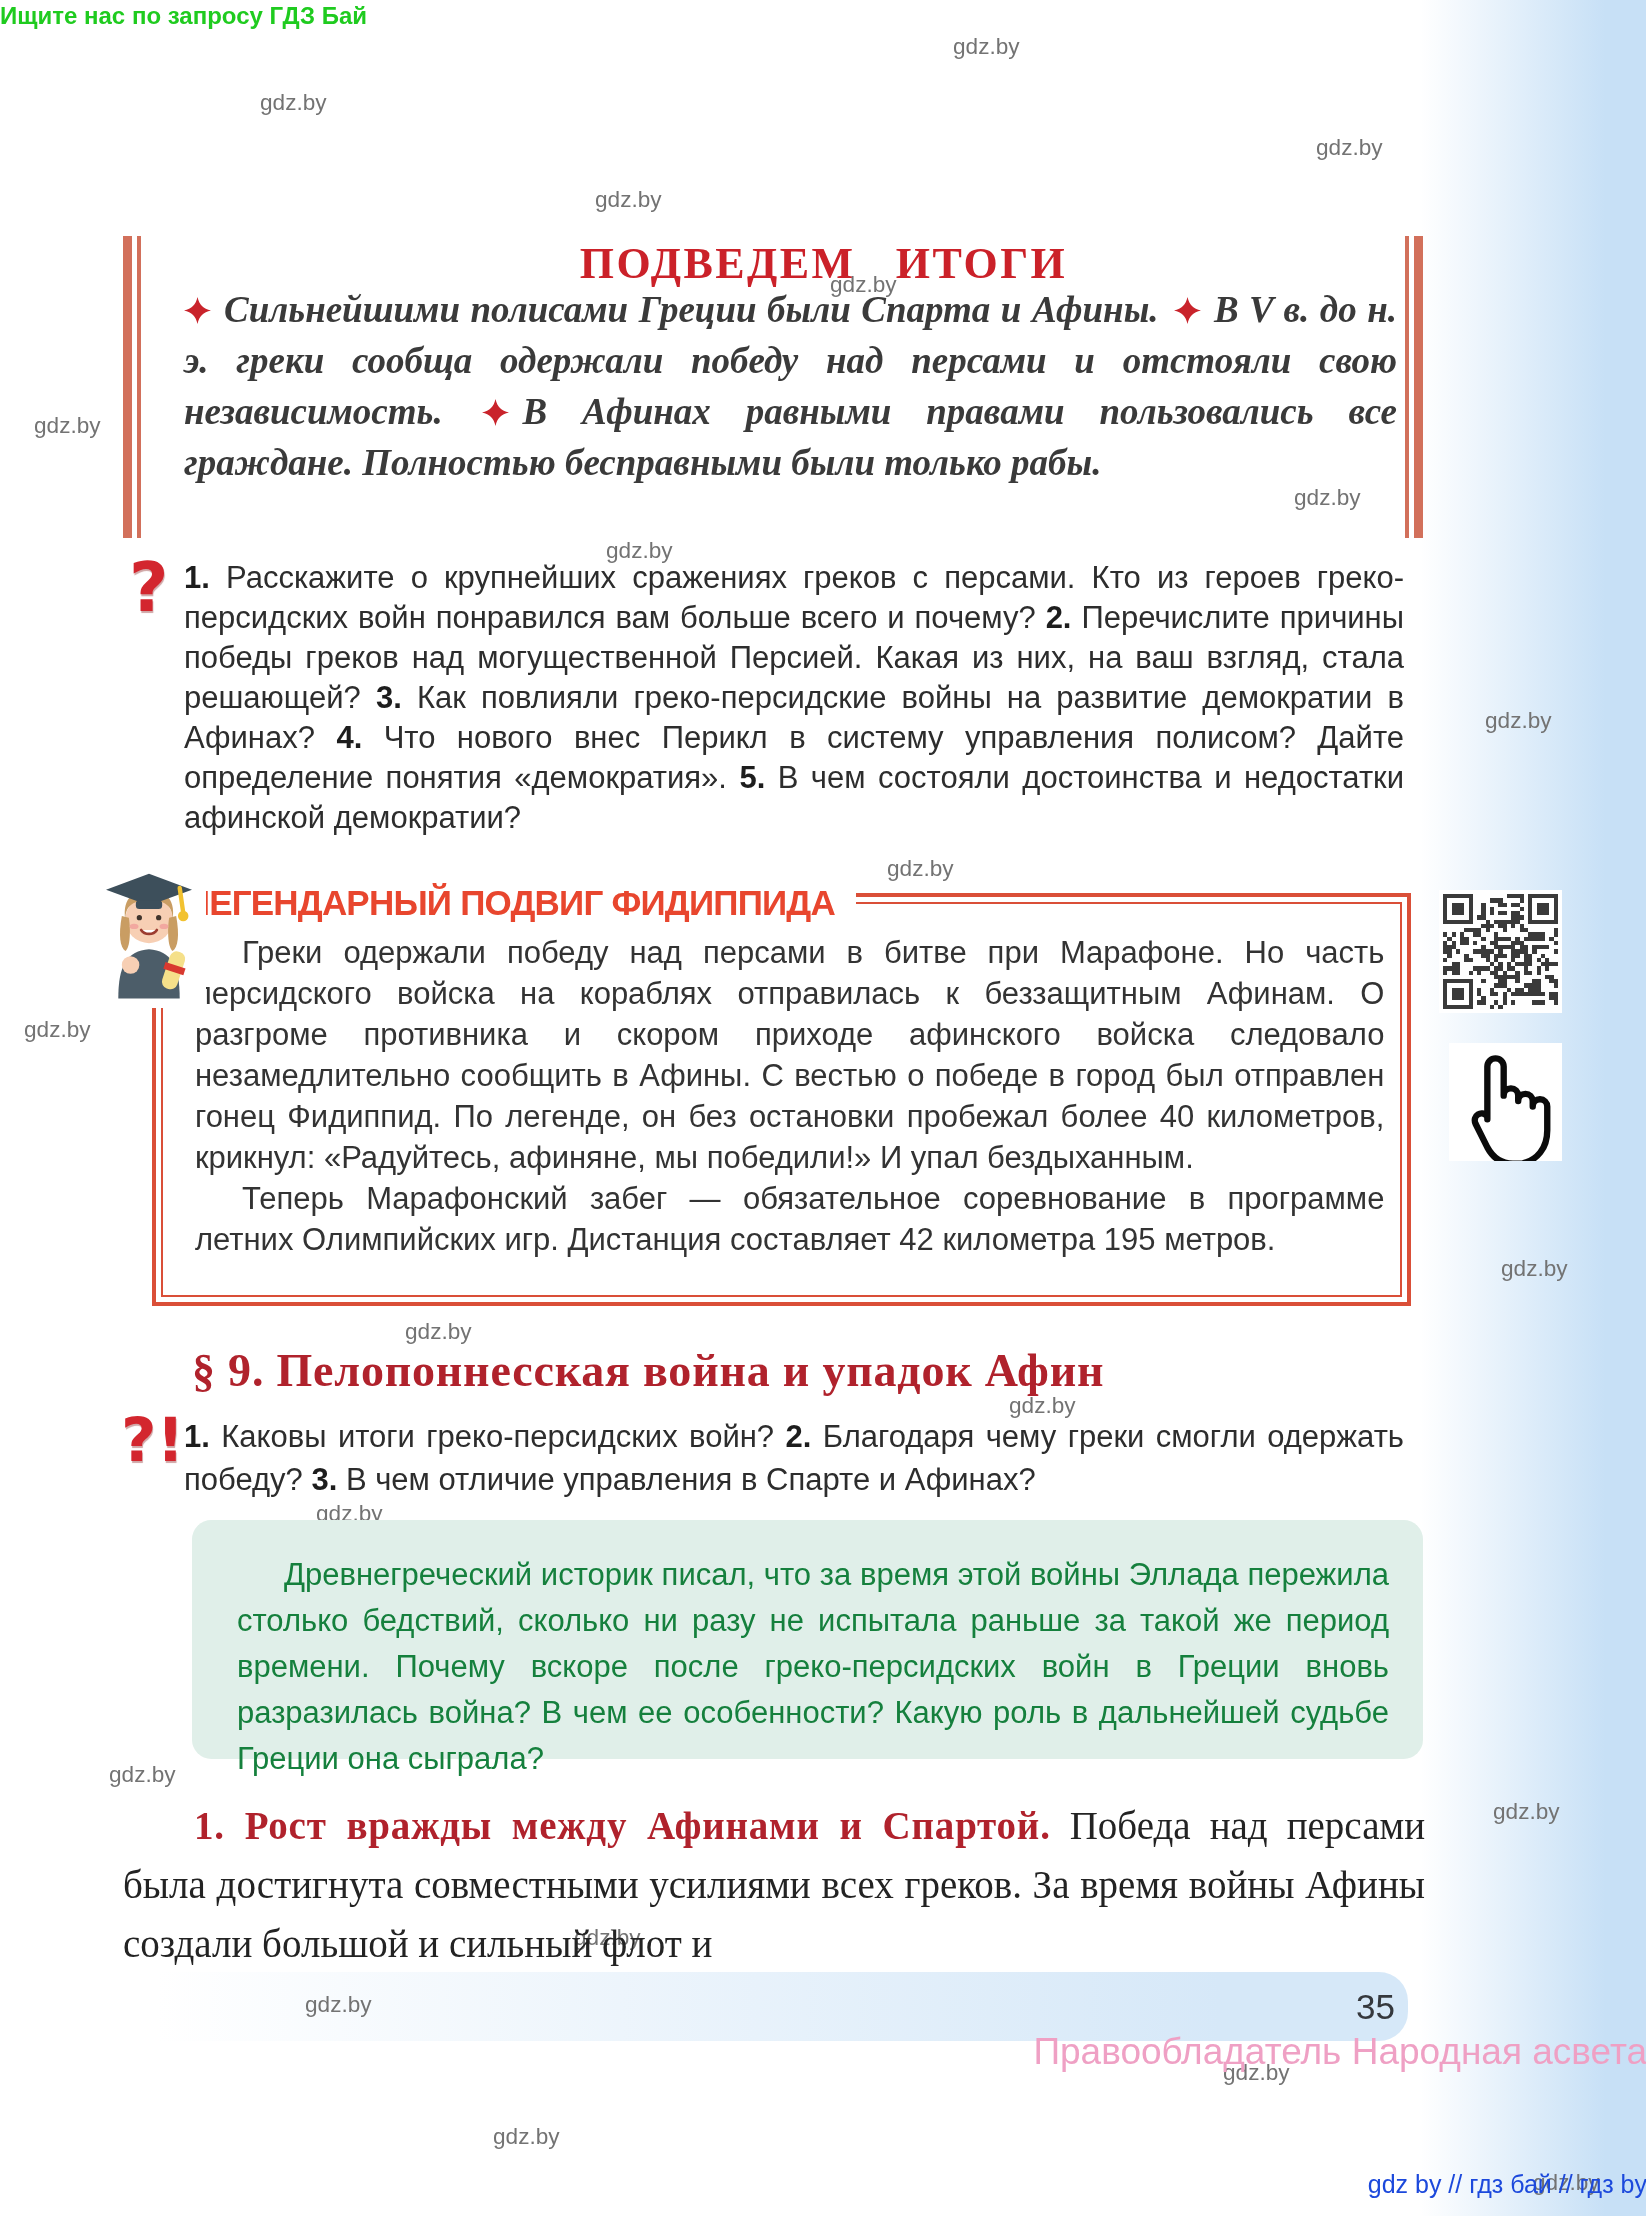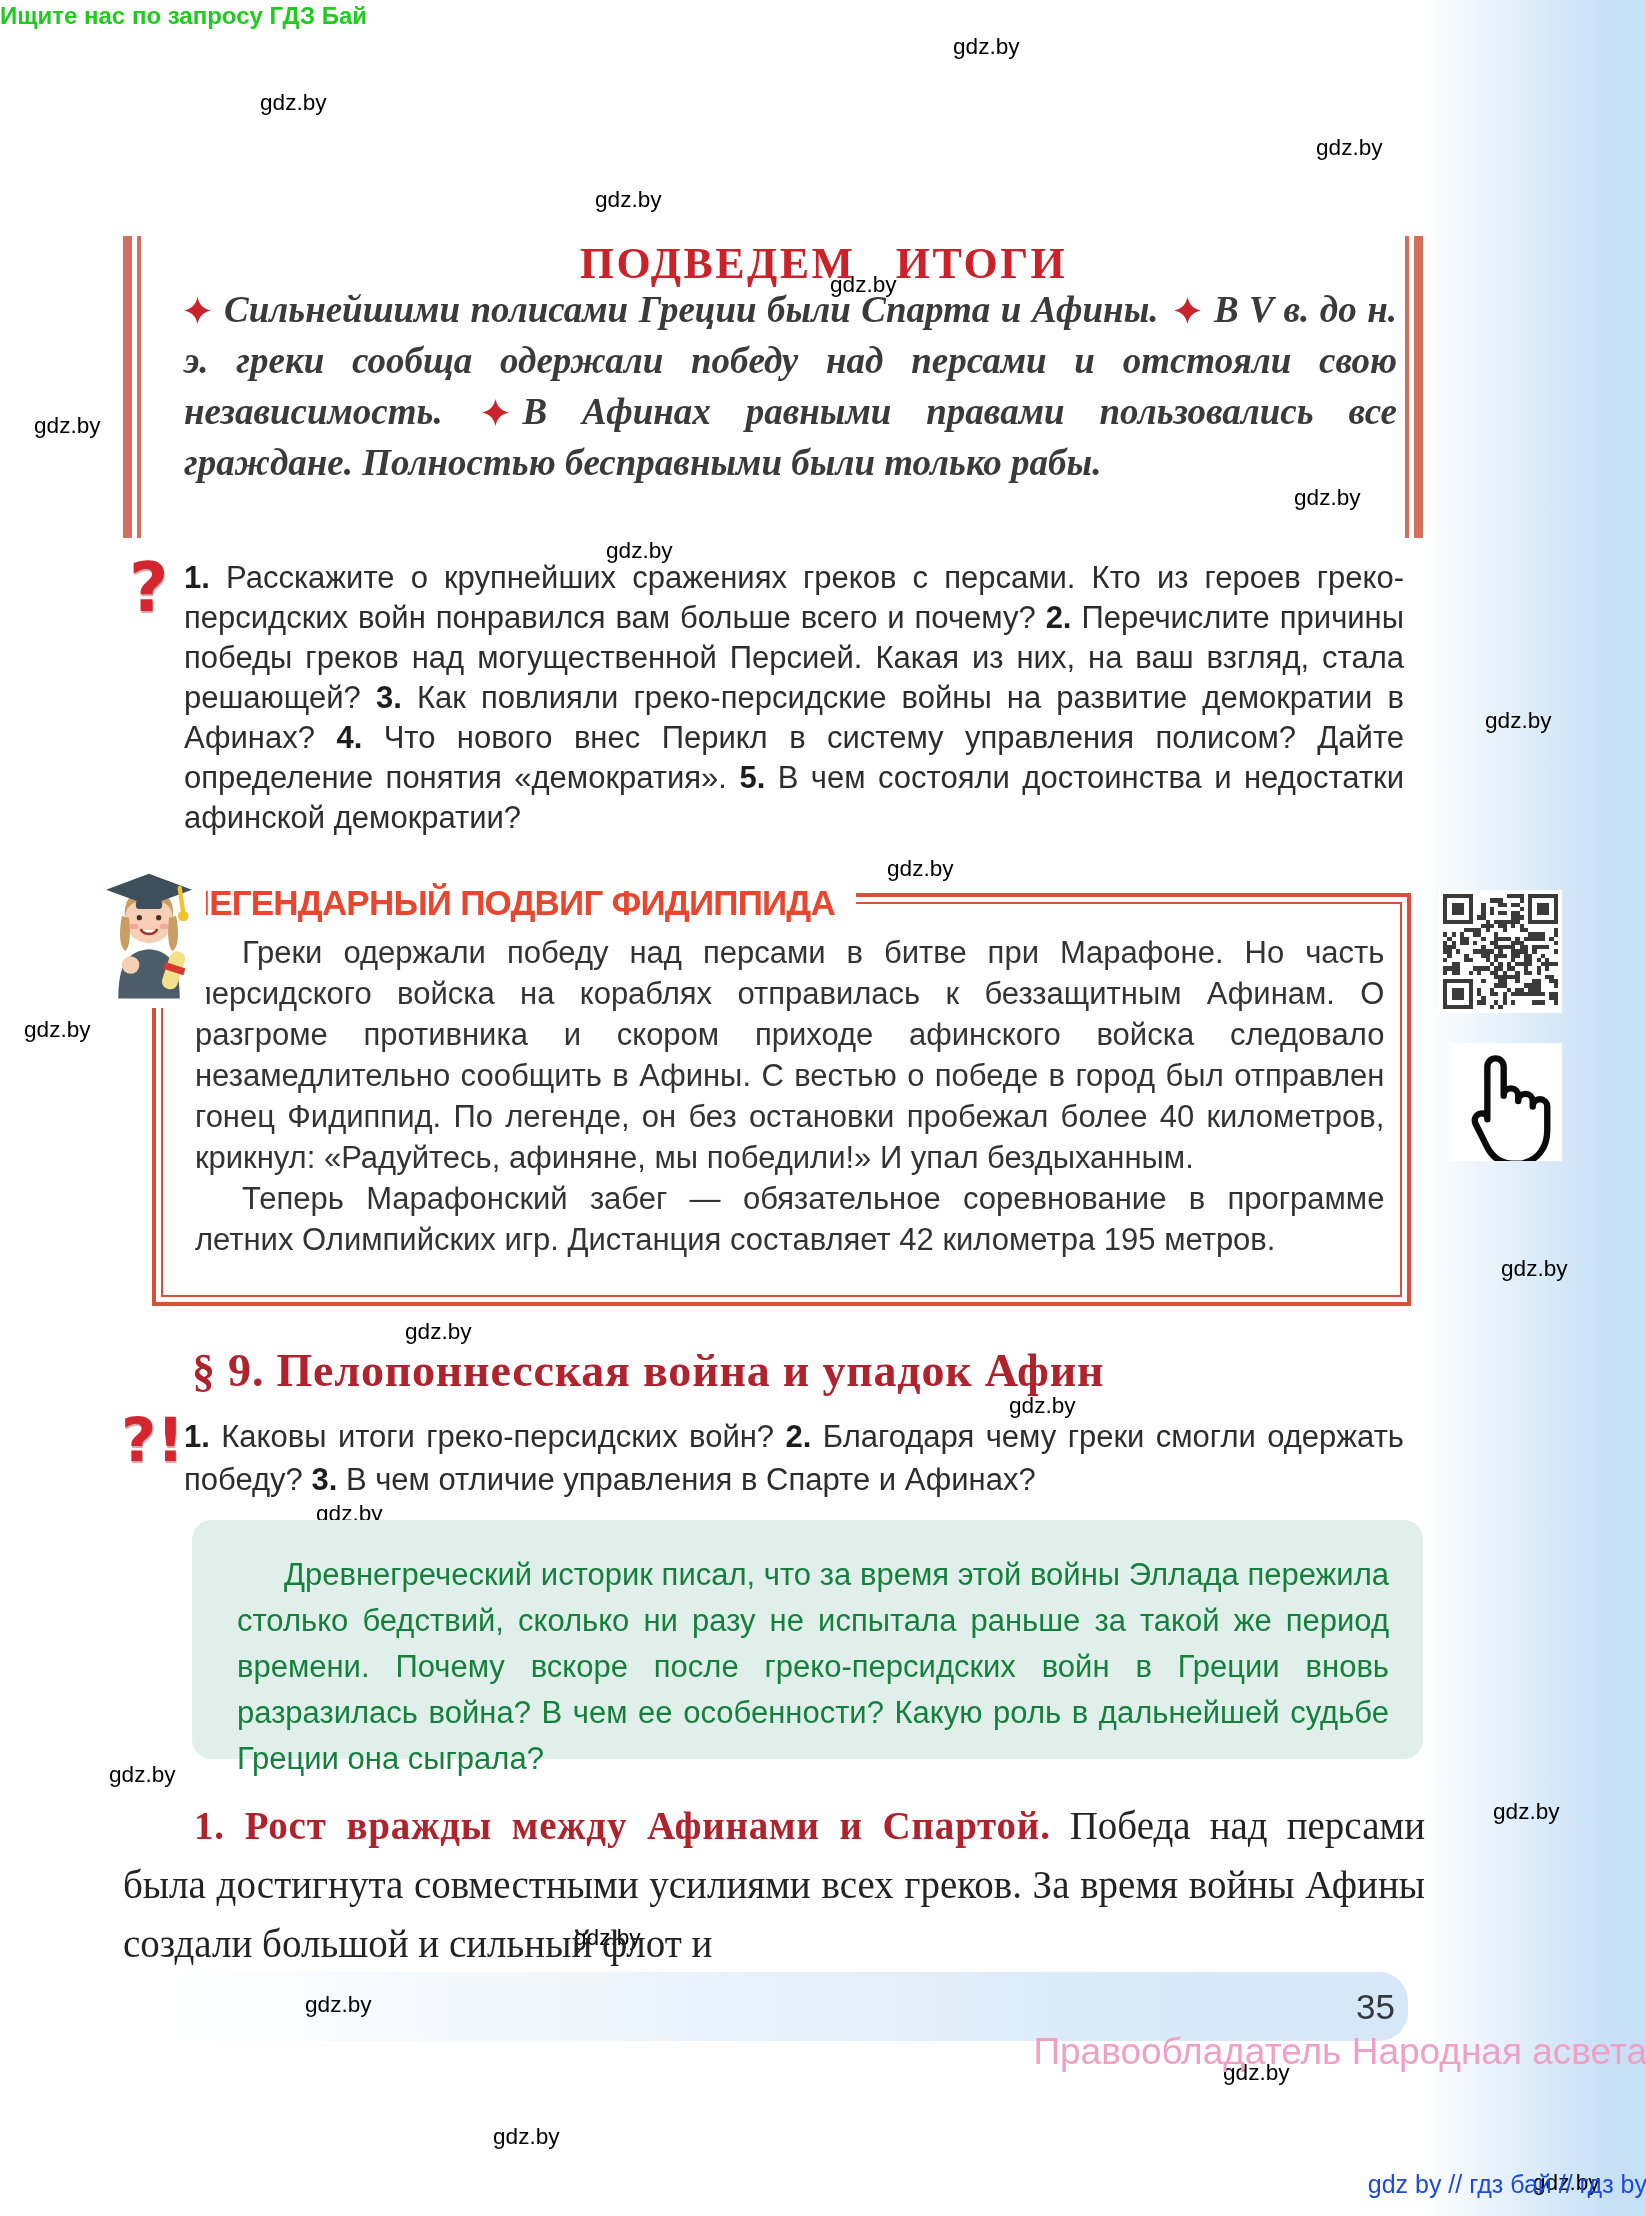--- a/index.html
+++ b/index.html
@@ -13,21 +13,21 @@
 
   
   .edge-gradient{
     left:1420px; top:0; width:226px; height:2216px;
     background:linear-gradient(to right, rgba(203,225,246,0), #c7e0f6 82%);
     pointer-events:none;
   }
 
   
   .wm{
-    position:absolute; font-size:22.6px; color:#000000; white-space:nowrap;
+    position:absolute; font-size:22.6px; color:#737373; white-space:nowrap;
     letter-spacing:0px;
   }
   .promo-top{
     left:0; top:1.6px; width:1647px; 
     font-size:24px; color:#1fcb1f; font-weight:bold;
   }
   .links-bottom{
     left:0; top:2170px; width:1647px; text-align:right;
     font-size:25px; color:#1c49dc;
   }

